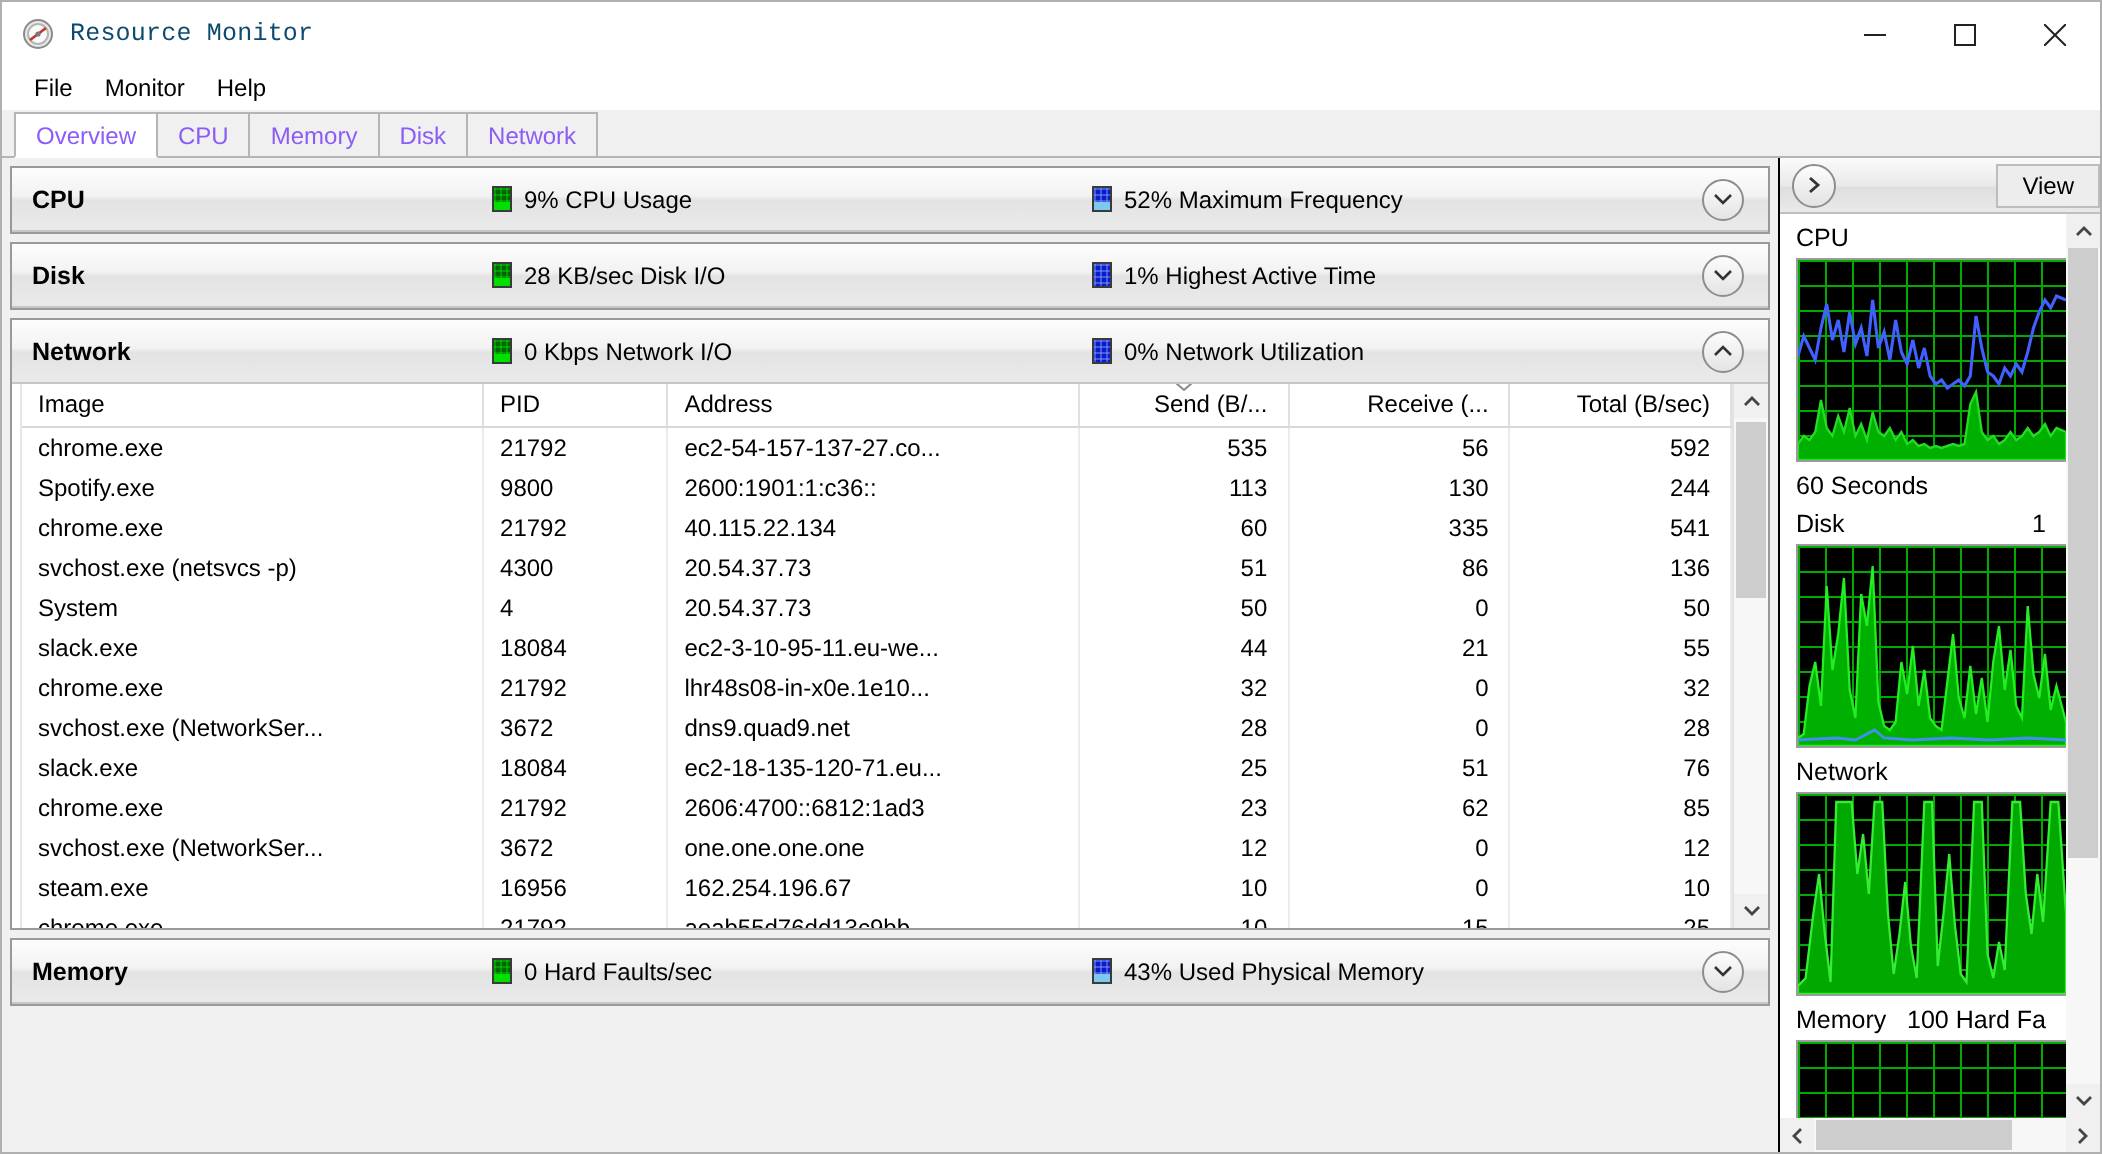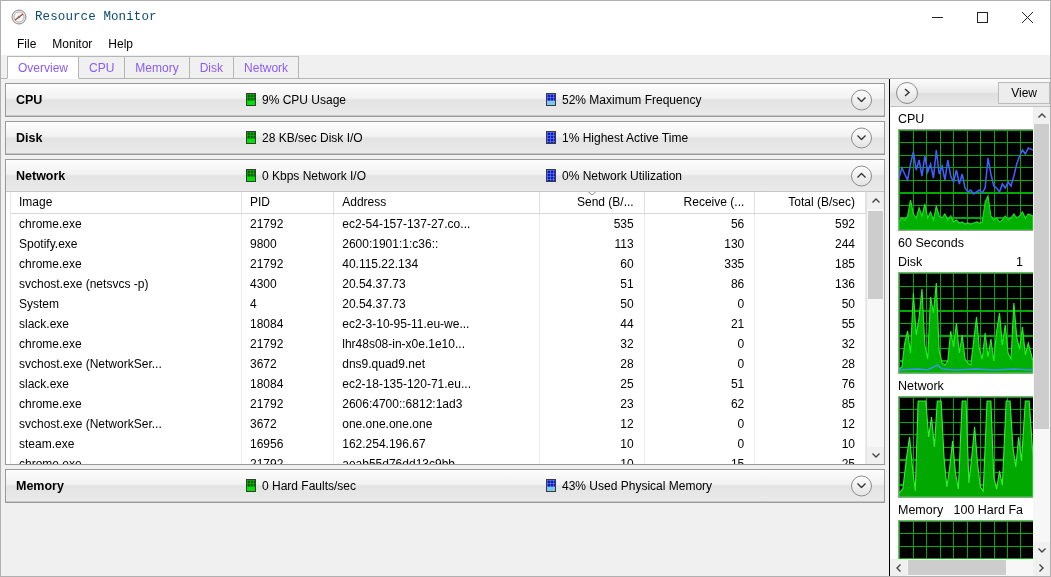--- a/index.html
+++ b/index.html
@@ -275,21 +275,21 @@
                     <td class="num">113</td>
                     <td class="num">130</td>
                     <td class="num">244</td>
                   </tr>
                   <tr>
                     <td>chrome.exe</td>
                     <td>21792</td>
                     <td>40.115.22.134</td>
                     <td class="num">60</td>
                     <td class="num">335</td>
-                    <td class="num">185</td>
+                    <td class="num">541</td>
                   </tr>
                   <tr>
                     <td>svchost.exe (netsvcs -p)</td>
                     <td>4300</td>
                     <td>20.54.37.73</td>
                     <td class="num">51</td>
                     <td class="num">86</td>
                     <td class="num">136</td>
                   </tr>
                   <tr>

